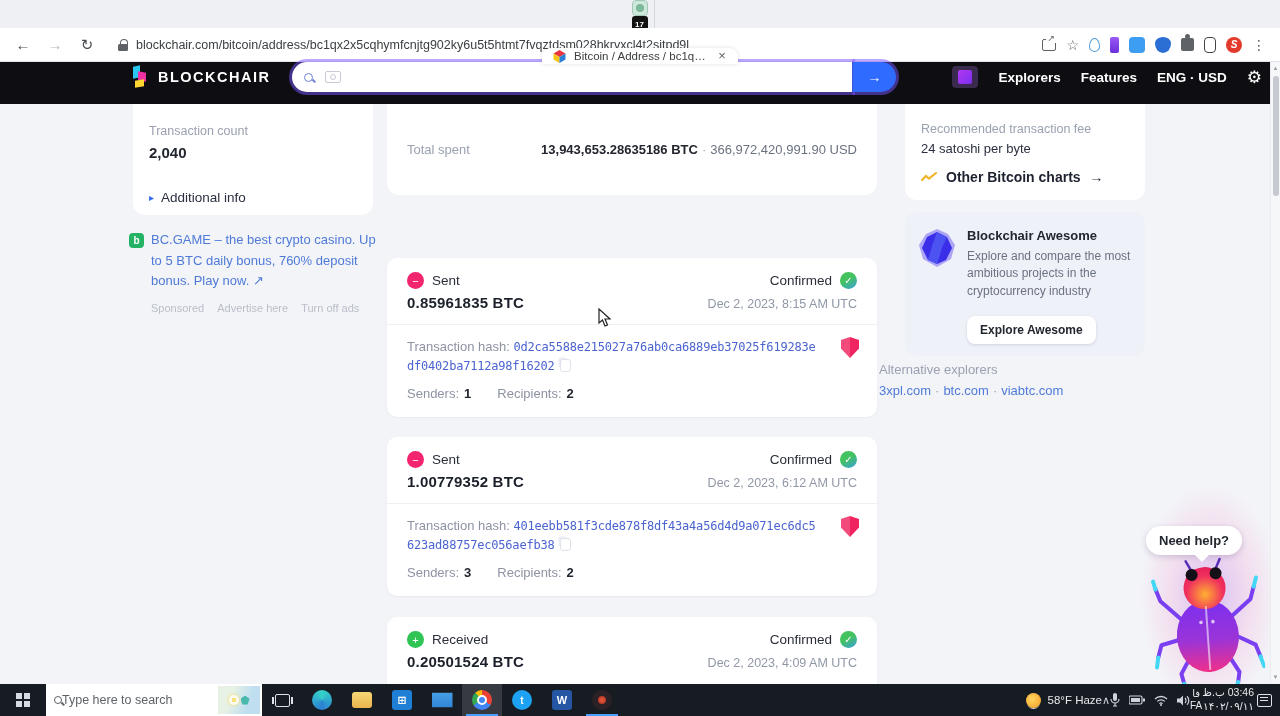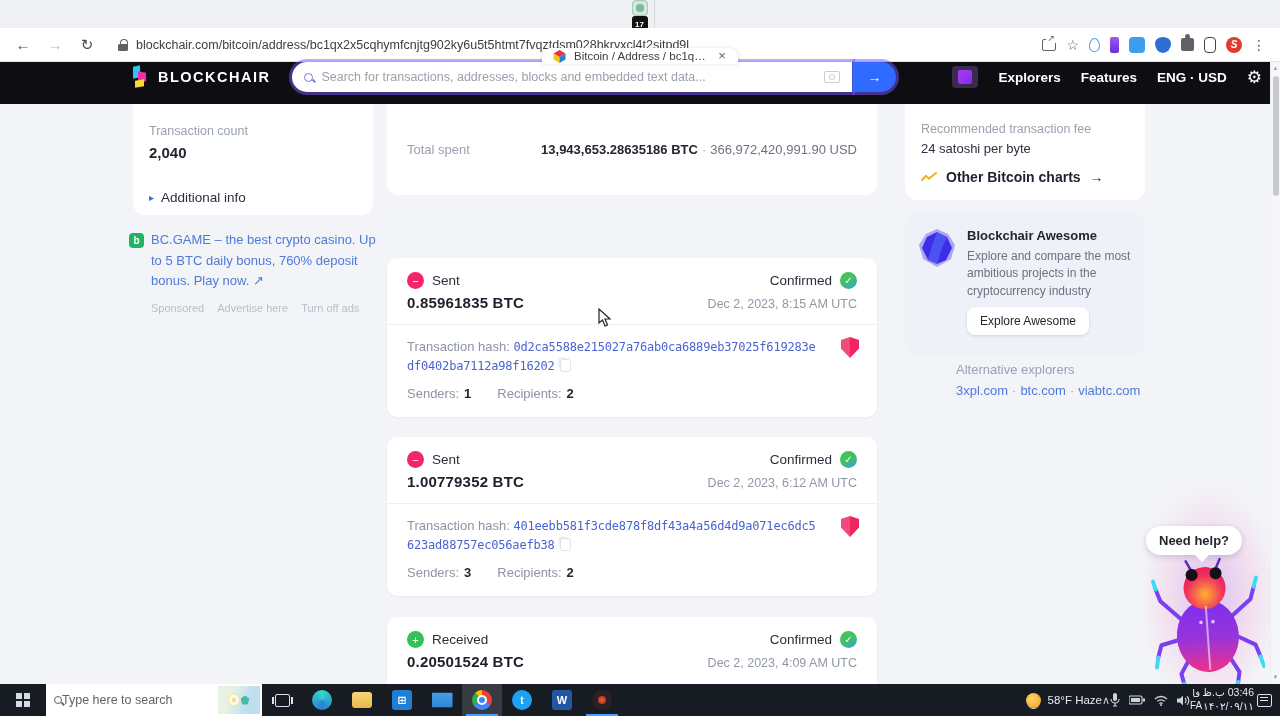--- a/index.html
+++ b/index.html
@@ -114,23 +114,23 @@
 
   .fee-card { position:absolute; left:905px; top:0; width:240px; height:96px; background:#fff; border-radius:0 0 12px 12px; padding:18px 16px 0; }
   .fee-val { font-size:13px; color:#2b3040; margin-top:5px; }
   .charts-link { display:flex; align-items:center; gap:9px; margin-top:13px; font-size:14px; font-weight:bold; color:#1e2230; }
   .zig { width:16px; height:10px; }
 
   .awesome { position:absolute; left:905px; top:108px; width:240px; height:144px; background:#eff1f9; border-radius:12px; padding:16px 14px 0 12px; display:flex; gap:10px; }
   .gem { flex:0 0 40px; }
   .aw-title { font-size:13px; font-weight:bold; color:#22262f; }
   .aw-desc { font-size:12px; color:#6b7280; line-height:1.45; margin-top:5px; }
-  .aw-btn { display:inline-block; margin-top:7px; background:#fff; border-radius:8px; padding:7px 13px; font-size:12px; font-weight:normal; color:#22262f; box-shadow:0 1px 3px rgba(30,35,60,.15); }
-
-  .altx { position:absolute; left:956px; top:258px; font-size:13px; }
+  .aw-btn { display:inline-block; margin-top:16px; background:#fff; border-radius:8px; padding:7px 13px; font-size:12px; font-weight:bold; color:#22262f; box-shadow:0 1px 3px rgba(30,35,60,.15); }
+
+  .altx { position:absolute; left:879px; top:258px; font-size:13px; }
   .altlinks { margin-top:6px; color:#4f7ad8; }
   .altlinks .d { color:#9aa1b0; margin:0 4px; }
 
   .blob { position:absolute; right:0; top:380px; width:175px; height:250px; background:radial-gradient(closest-side at 60% 45%, rgba(196,150,238,.55), rgba(242,183,221,.35) 60%, rgba(243,244,248,0)); }
   .help-bubble { position:absolute; left:1146px; top:422px; background:#fff; border-radius:15px; padding:7px 13px; font-size:13px; font-weight:bold; color:#22262f; box-shadow:0 2px 6px rgba(40,30,80,.18); }
   .help-bubble::after { content:""; position:absolute; left:48px; bottom:-7px; border:8px solid transparent; border-top-color:#fff; border-bottom:none; }
   .beetle { position:absolute; left:1152px; top:452px; transform:rotate(-4deg); }
 
   .cursor { position:absolute; left:598px; top:204px; width:13px; height:19px; }
 
@@ -245,21 +245,20 @@
   <div class="bc-logo">
     <span class="chairicon">
         <i class="c1"></i>
         <i class="c2"></i>
         <i class="c3"></i>
       </span>
     <span class="brand">BLOCKCHAIR</span>
   </div>
   <div class="bc-search">
     <span class="mag"></span>
-    <input placeholder="Search for transactions, addresses, blocks and embedded text data..." style="">
     <span class="cam"></span>
   </div>
   <div class="bc-go">→</div>
   <div class="bc-nav">
     <span class="nft-ico">
         <i></i>
       </span>
     <span>Explorers</span>
     <span>Features</span>
     <span>ENG · USD</span>

